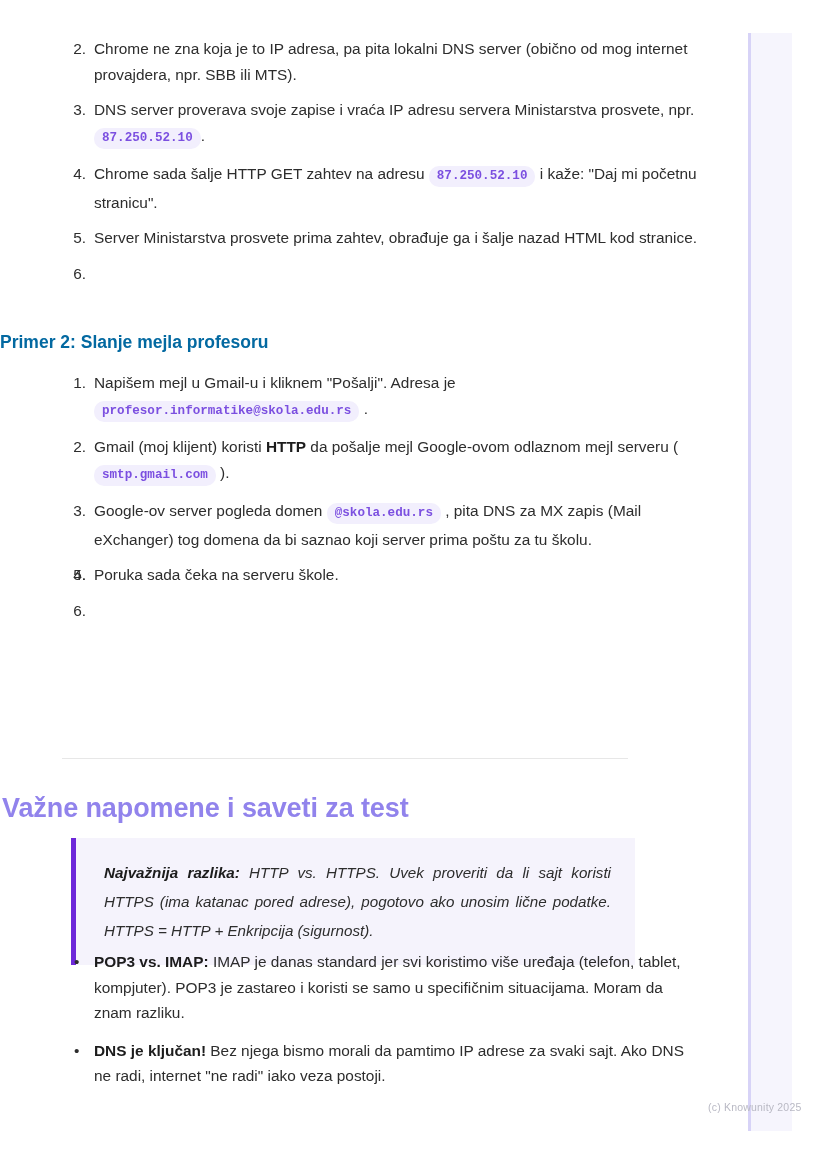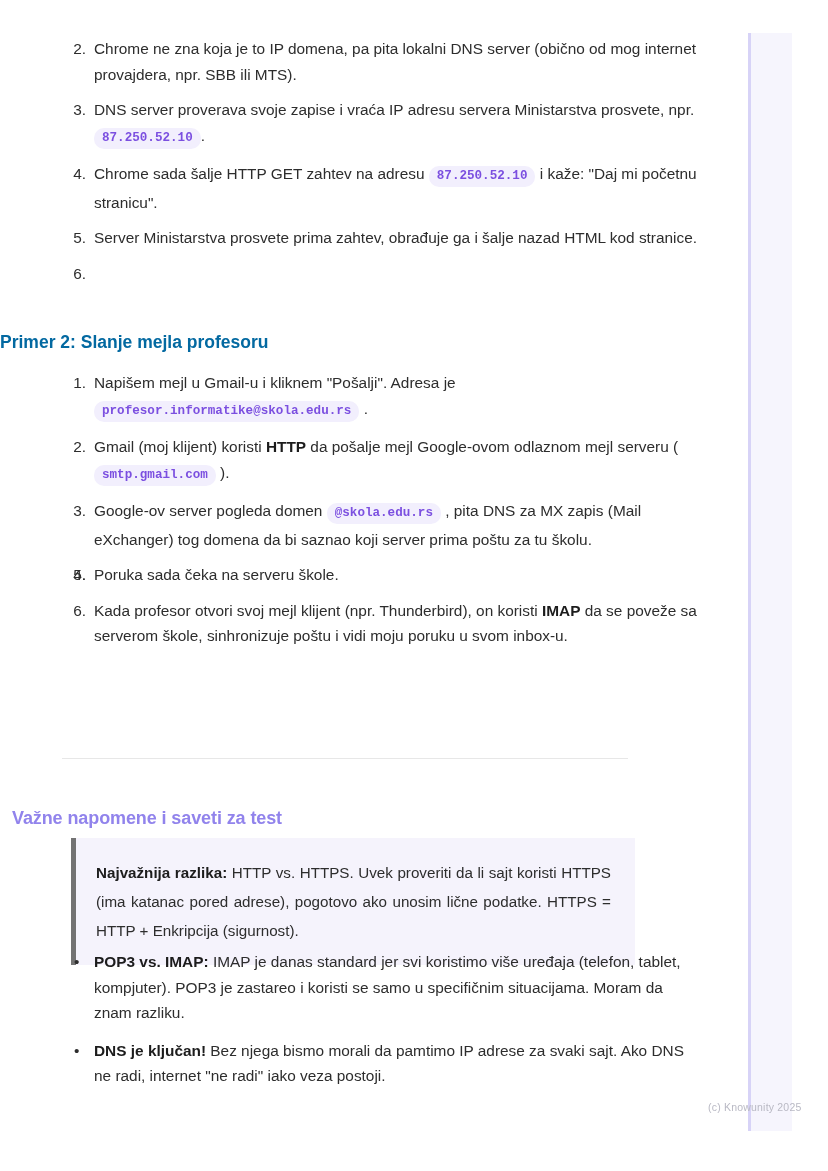--- a/index.html
+++ b/index.html
@@ -98,41 +98,42 @@
   
   h2.section-heading {
     margin: 0;
     padding: 0;
     font-size: 17.5px;
     font-weight: bold;
     color: #0369a1;
     line-height: 24px;
   }
   h2.big-heading {
-    margin: 12px;
+    margin: 2px;
     padding: 0;
-    font-size: 18px;
+    font-size: 27px;
     font-weight: bold;
     color: #9183ec;
     line-height: 28px;
     letter-spacing: -0.1px;
   }
 
   hr.rule {
     border: 0;
     border-top: 1px solid #e7e7e7;
     margin: 0;
   }
 
   
   .callout {
     background: #f5f3fc;
-    border-left: 5px solid #737373;
+    border-left: 5px solid #6d28d9;
     box-sizing: border-box;
-    padding: 20px 24px 20px 20px;
+    padding: 20px 24px 20px 28px;
+    font-style: italic;
   }
   .callout p {
     margin: 0;
     font-size: 15.2px;
     line-height: 29px;
     color: #2d2d2d;
     text-align: justify;
   }
 
   
@@ -150,36 +151,36 @@
   .blk { position: absolute; left: 0; width: 700px; }
 </style>
 </head>
 <body>
 
 <div class="side-rail"></div>
 
 <div class="page">
 
   <ol class="numbered blk" style="top:36px;">
-      <li><span class="marker">2.</span><span>Chrome ne zna koja je to IP domena, pa pita lokalni DNS server (obično od mog internet provajdera, npr. SBB ili MTS).</span></li>
+      <li><span class="marker">2.</span><span>Chrome ne zna koja je to IP adresa, pa pita lokalni DNS server (obično od mog internet provajdera, npr. SBB ili MTS).</span></li>
       <li><span class="marker">3.</span><span>DNS server proverava svoje zapise i vraća IP adresu servera Ministarstva prosvete, npr. <code class="chip">87.250.52.10</code>.</span></li>
       <li><span class="marker">4.</span><span>Chrome sada šalje HTTP GET zahtev na adresu <code class="chip">87.250.52.10</code> i kaže: "Daj mi početnu stranicu".</span></li>
       <li><span class="marker">5.</span><span>Server Ministarstva prosvete prima zahtev, obrađuje ga i šalje nazad HTML kod stranice.</span></li>
       <li><span class="marker">6.</span></li>
     </ol>
 
   <h2 class="section-heading blk" style="top:330px;">Primer 2: Slanje mejla profesoru</h2>
 
   <ol class="numbered blk" style="top:370px;">
       <li><span class="marker">1.</span><span>Napišem mejl u Gmail-u i kliknem "Pošalji". Adresa je <code class="chip">profesor.informatike@skola.edu.rs</code> .</span></li>
       <li><span class="marker">2.</span><span>Gmail (moj klijent) koristi <b>HTTP</b> da pošalje mejl Google-ovom odlaznom mejl serveru ( <code class="chip">smtp.gmail.com</code> ).</span></li>
       <li><span class="marker">3.</span><span>Google-ov server pogleda domen <code class="chip">@skola.edu.rs</code> , pita DNS za MX zapis (Mail eXchanger) tog domena da bi saznao koji server prima poštu za tu školu.</span></li>
       <li><span class="marker">4.</span></li>
       <li><span class="marker">5.</span><span>Poruka sada čeka na serveru škole.</span></li>
-      <li><span class="marker">6.</span><span>Kada profesor otvori svoj mejl klijent (npr. Thunderbird), on koristi <b>IMAP</b> da se poveže sa serverom škole, sinhronizuje poštu i vidi moju poruku u svom inbox-u.</span></li>
+      <li><span class="marker">6.</span></li>
     </ol>
 
   <hr class="rule blk" style="top:758px; width:566px; left:62px;">
 
   <h2 class="big-heading blk" style="top:792px;">Važne napomene i saveti za test</h2>
 
   <div class="callout blk" style="top:838px; left:71px; width:564px;">
     <p><b>Najvažnija razlika:</b> HTTP vs. HTTPS. Uvek proveriti da li sajt koristi HTTPS (ima katanac pored adrese), pogotovo ako unosim lične podatke. HTTPS = HTTP + Enkripcija (sigurnost).</p>
   </div>
 

